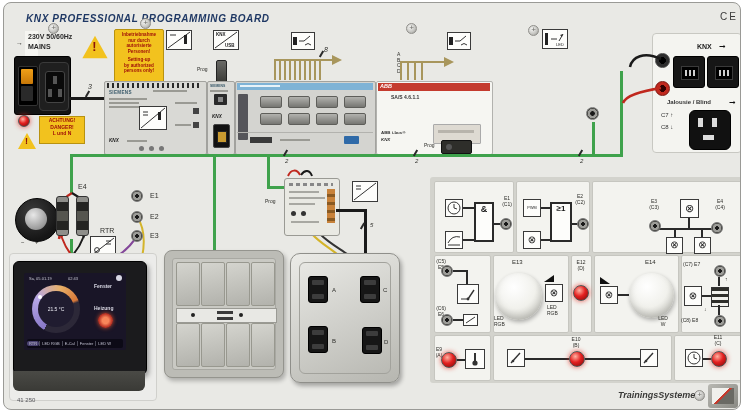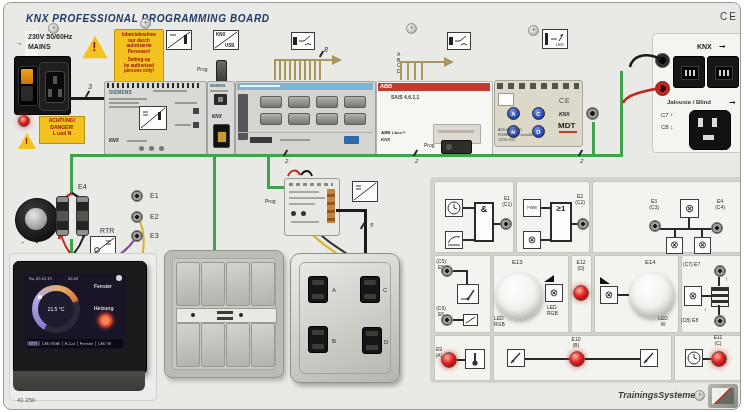--- a/index.html
+++ b/index.html
@@ -228,35 +228,20 @@
     <div class="abs" style="left:4px;top:55px;font-size:4.4px;font-weight:bold;font-style:italic;color:#333">KNX</div>
     <div class="abs" style="left:56px;top:42px;width:46px;height:18px;background:#dedad2;border:1px solid #aaa;border-radius:1px">
       <div class="abs" style="left:4px;top:5px;width:36px;height:3px;background:#b8b4ac"></div>
     </div>
   </div>
   <div class="abs lbl5" style="left:420px;top:140px">Prog</div>
   <div class="abs" style="left:437px;top:137px;width:29px;height:12px;background:#2e2e2a;border-radius:2px;border:1px solid #111">
     <div class="abs" style="left:4px;top:3px;width:6px;height:6px;border-radius:50%;background:#555"></div>
   </div>
 
-  <div class="abs" style="left:490px;top:77px;width:87px;height:65px;background:#dcd8ca;border:1px solid #a8a49a;border-radius:3px">
-    <div class="abs" style="left:2px;top:2px;width:82px;height:6px;background:repeating-linear-gradient(90deg,#55524a 0 6px,transparent 6px 11px)"></div>
-    <div class="abs" style="left:3px;top:12px;width:14px;height:11px;background:#fff;border:1px solid #999"></div>
-    <div class="abs mbtn" style="left:12px;top:26px">A</div>
-    <div class="abs mbtn" style="left:37px;top:26px">C</div>
-    <div class="abs mbtn" style="left:12px;top:44px">B</div>
-    <div class="abs mbtn" style="left:37px;top:44px">D</div>
-    <div class="abs" style="left:64px;top:16px;font-size:7px;letter-spacing:1px;color:#444">CE</div>
-    <div class="abs" style="left:64px;top:30px;font-size:5px;font-weight:bold;font-style:italic;color:#222">KNX</div>
-    <div class="abs" style="left:63px;top:40px;font-size:8px;font-weight:bold;color:#1a1a1a">MDT</div>
-    <div class="abs" style="left:64px;top:50px;width:18px;height:2px;background:#c43b2e"></div>
-    <div class="abs" style="left:3px;top:47px;font-size:3.6px;color:#444">AKD-0424R.01</div>
-    <div class="abs" style="left:3px;top:52px;font-size:3.6px;color:#444">RGBW LED Controller</div>
-    <div class="abs" style="left:3px;top:57px;font-size:3.6px;color:#444">12/24 VDC</div>
-  </div>
   <div class="abs jack" style="left:582px;top:104px;width:13px;height:13px"></div>
 
   <div class="abs" style="left:648px;top:30px;width:88px;height:118px;background:#f4f4f0;border:1px solid #c8c8c2;border-radius:4px">
     <div class="abs" style="left:44px;top:9px;font-size:7px;font-weight:bold;color:#222">KNX</div>
     <div class="abs" style="left:66px;top:8px;font-size:8px;color:#111">➞</div>
     <div class="abs" style="left:20px;top:22px;width:30px;height:30px;background:#161616;border-radius:3px;border:1px solid #000">
       <div class="abs" style="left:7px;top:9px;width:16px;height:12px;background:#000;border:1px solid #3a3a3a">
         <div class="abs" style="left:3px;top:3px;width:2px;height:6px;background:#cfcfcf"></div>
         <div class="abs" style="left:7px;top:3px;width:2px;height:6px;background:#cfcfcf"></div>
         <div class="abs" style="left:11px;top:3px;width:2px;height:6px;background:#cfcfcf"></div>

